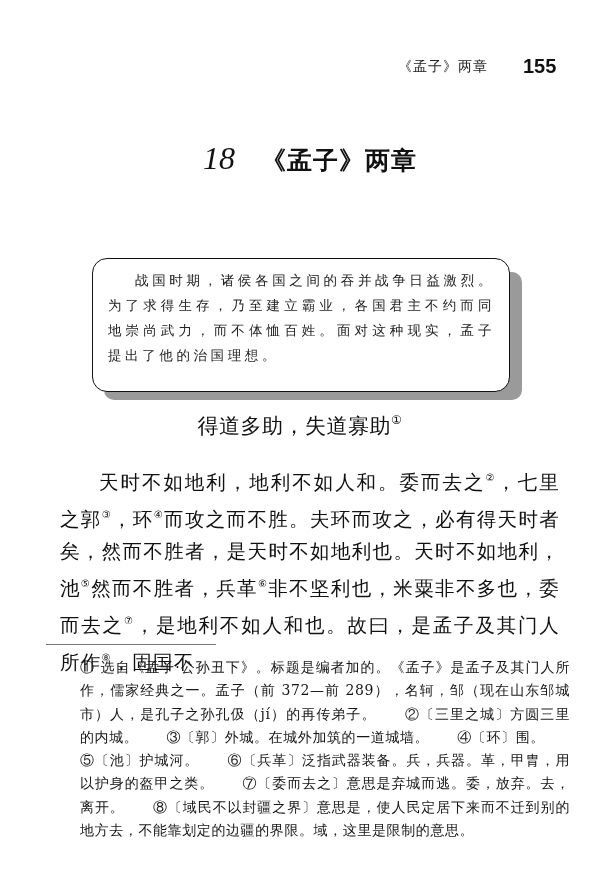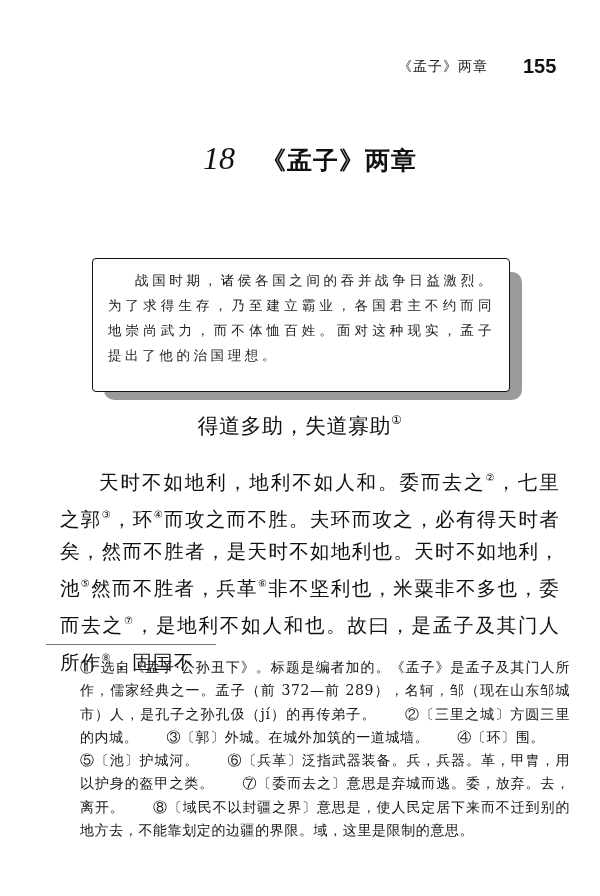--- a/index.html
+++ b/index.html
@@ -28,21 +28,21 @@
     .chapter-name {
       font-family: "DejaVu Sans", sans-serif; font-weight: bold; font-size: 25px;
       letter-spacing: 1px;
     }
     .intro-shadow {
       position: absolute; left: 104px; top: 272px; width: 418px; height: 128px;
       background: #9a9a9a; border-radius: 10px;
     }
     .intro-box {
       position: absolute; left: 92px; top: 258px; width: 418px; height: 134px;
-      box-sizing: border-box; border: 1.5px solid #111; border-radius: 4px;
+      box-sizing: border-box; border: 1.5px solid #111; border-radius: 15px;
       background: #fff; padding: 9px 14px 0 15px;
     }
     .intro-text {
       margin: 0; font-size: 13.5px; line-height: 25px; letter-spacing: 3.6px;
       text-indent: 2em; text-align: justify; color: #222;
     }
     .section-title {
       position: absolute; top: 412px; left: 0; width: 600px; text-align: center;
       font-family: "DejaVu Sans", sans-serif; font-size: 21px; letter-spacing: 0.5px;
     }

